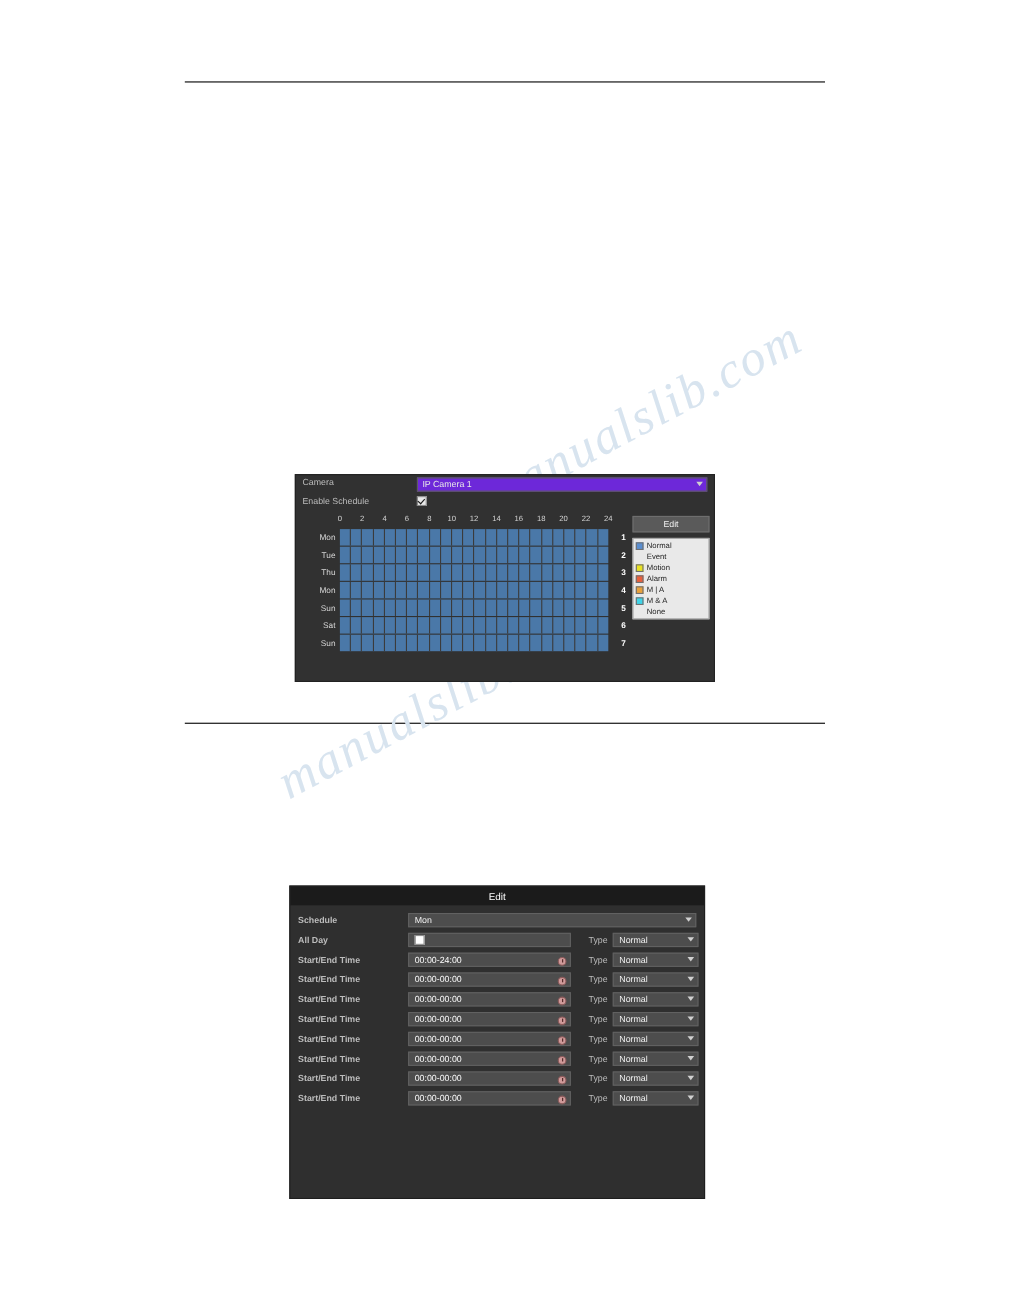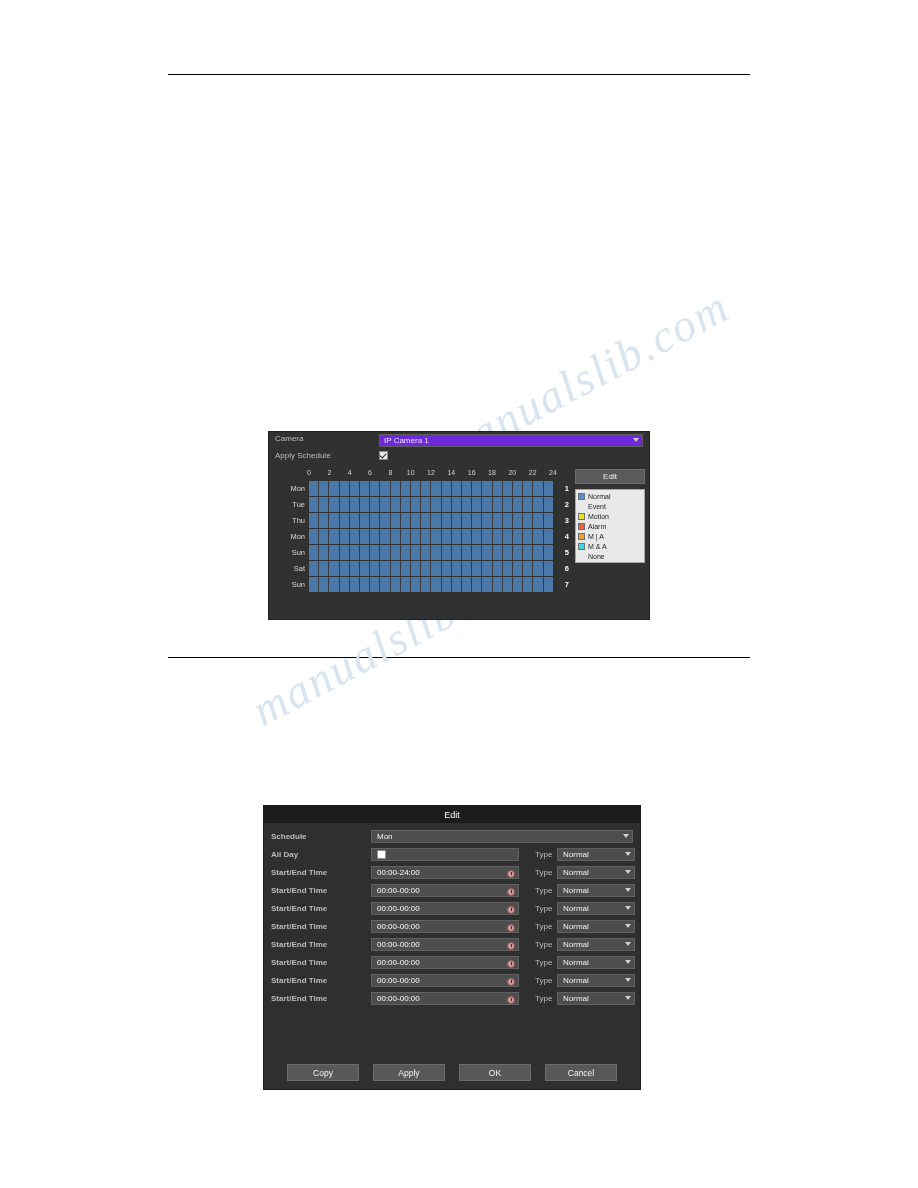--- a/index.html
+++ b/index.html
@@ -392,21 +392,21 @@
 
   <div class="row-camera">
     <div class="fld-label">Camera</div>
     <div class="combo">
       <span>IP Camera 1</span>
       <span class="caret"></span>
     </div>
   </div>
 
   <div class="row-enable">
-    <div class="fld-label">Apply Schedule</div>
+    <div class="fld-label">Enable Schedule</div>
     <div class="chk checked"></div>
   </div>
 
   <div id="sched-grid-wrap">
     <div id="sched-hours">
         <span style="left: 0%;">0</span>
         <span style="left: 8.33333%;">2</span>
         <span style="left: 16.6667%;">4</span>
         <span style="left: 25%;">6</span>
         <span style="left: 33.3333%;">8</span>
@@ -788,19 +788,13 @@
           </div>
           <div class="type-label">Type</div>
           <div class="ecombo type">
             <span>Normal</span>
             <span class="caret"></span>
           </div>
         </div>
       </div>
   </div>
 
-  <div id="edit-buttons">
-      <div class="dlg-btn">Copy</div>
-      <div class="dlg-btn">Apply</div>
-      <div class="dlg-btn">OK</div>
-      <div class="dlg-btn">Cancel</div>
-    </div>
 </div>
 
 </body></html>

